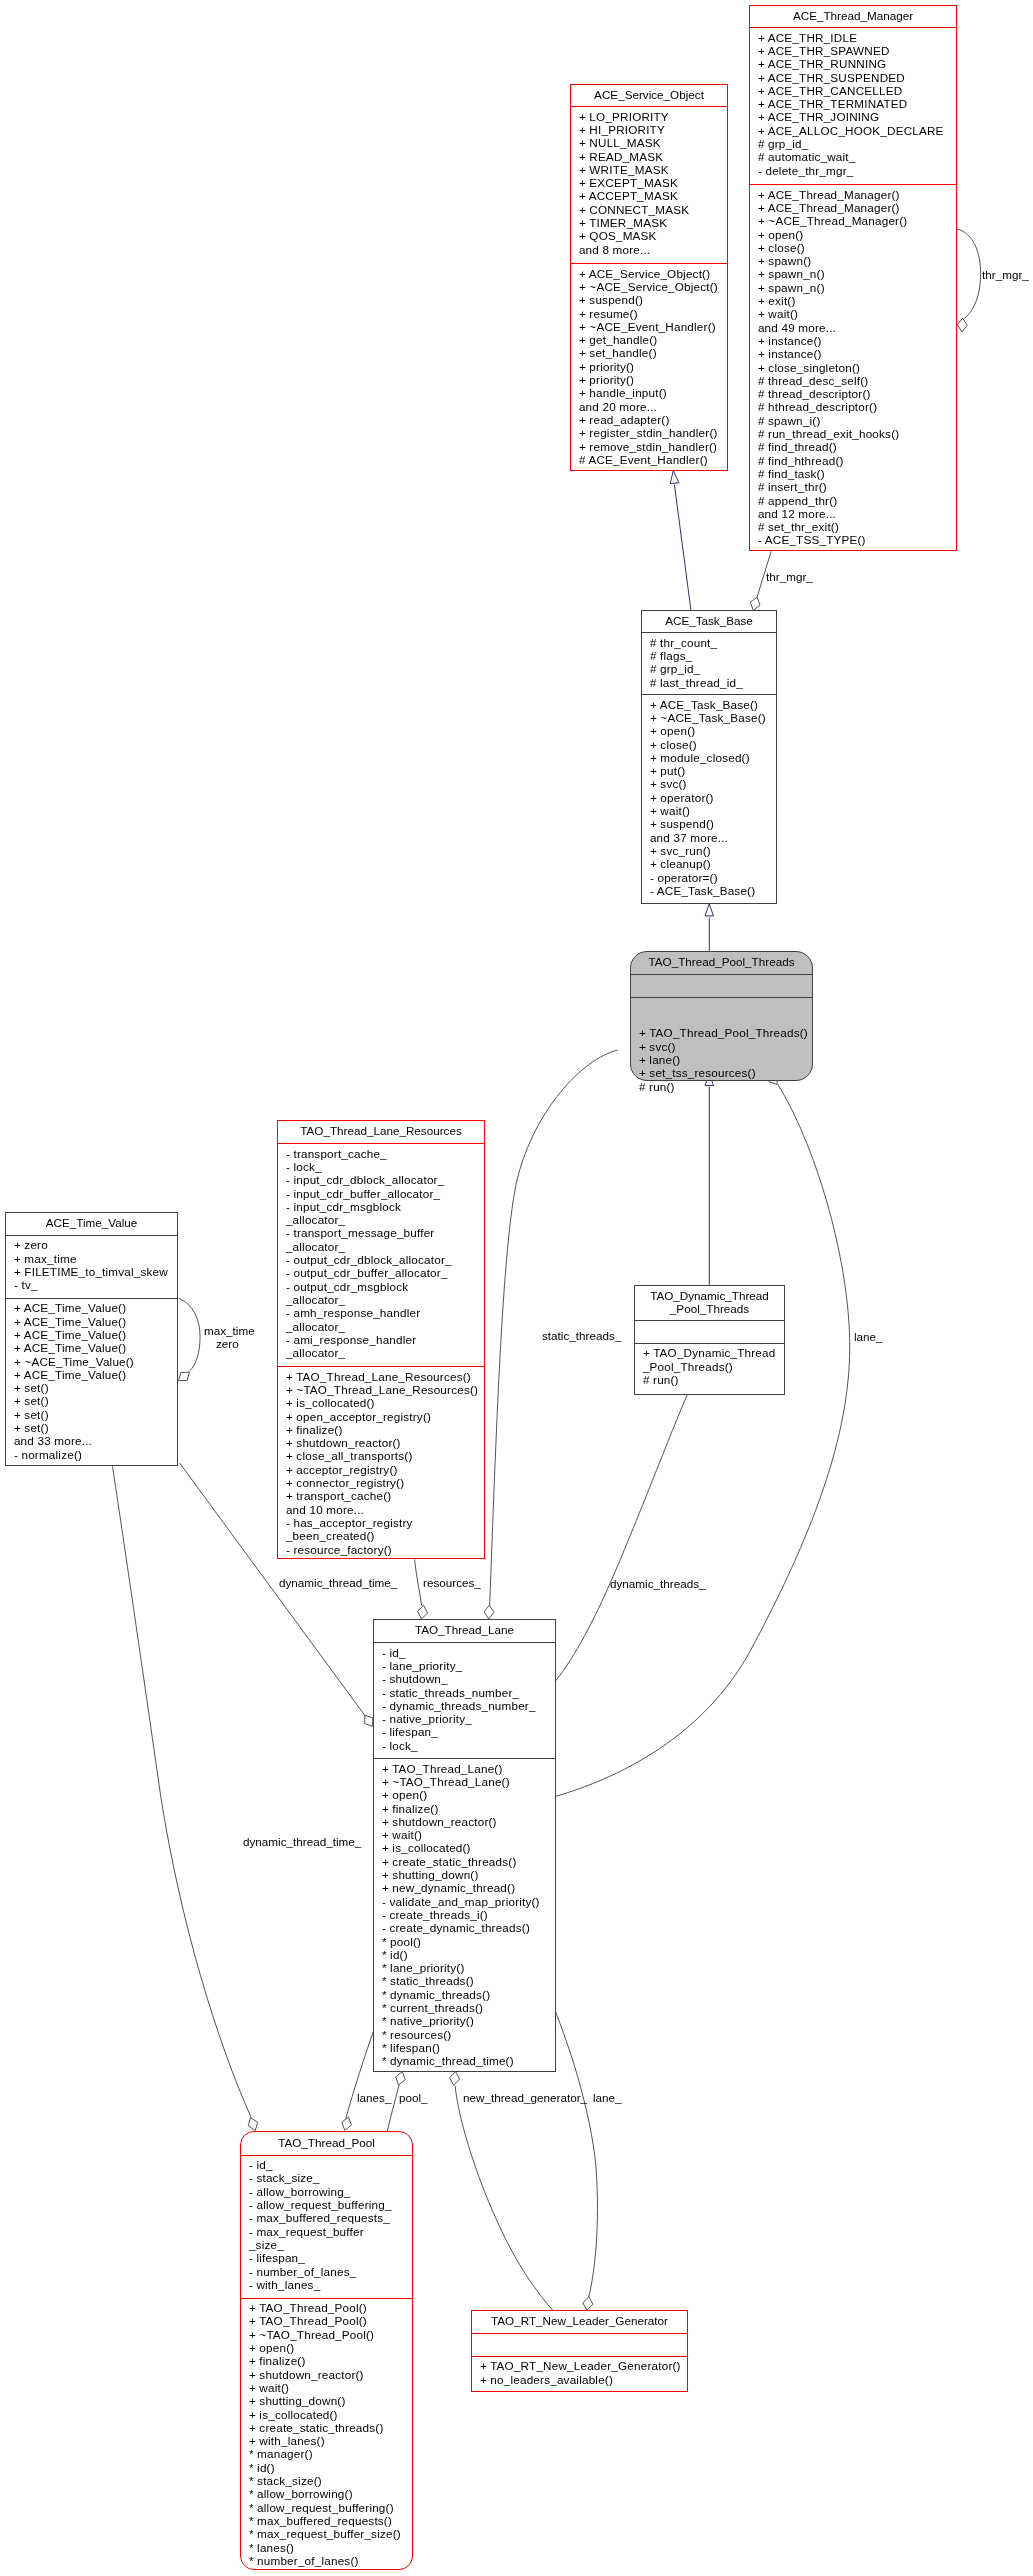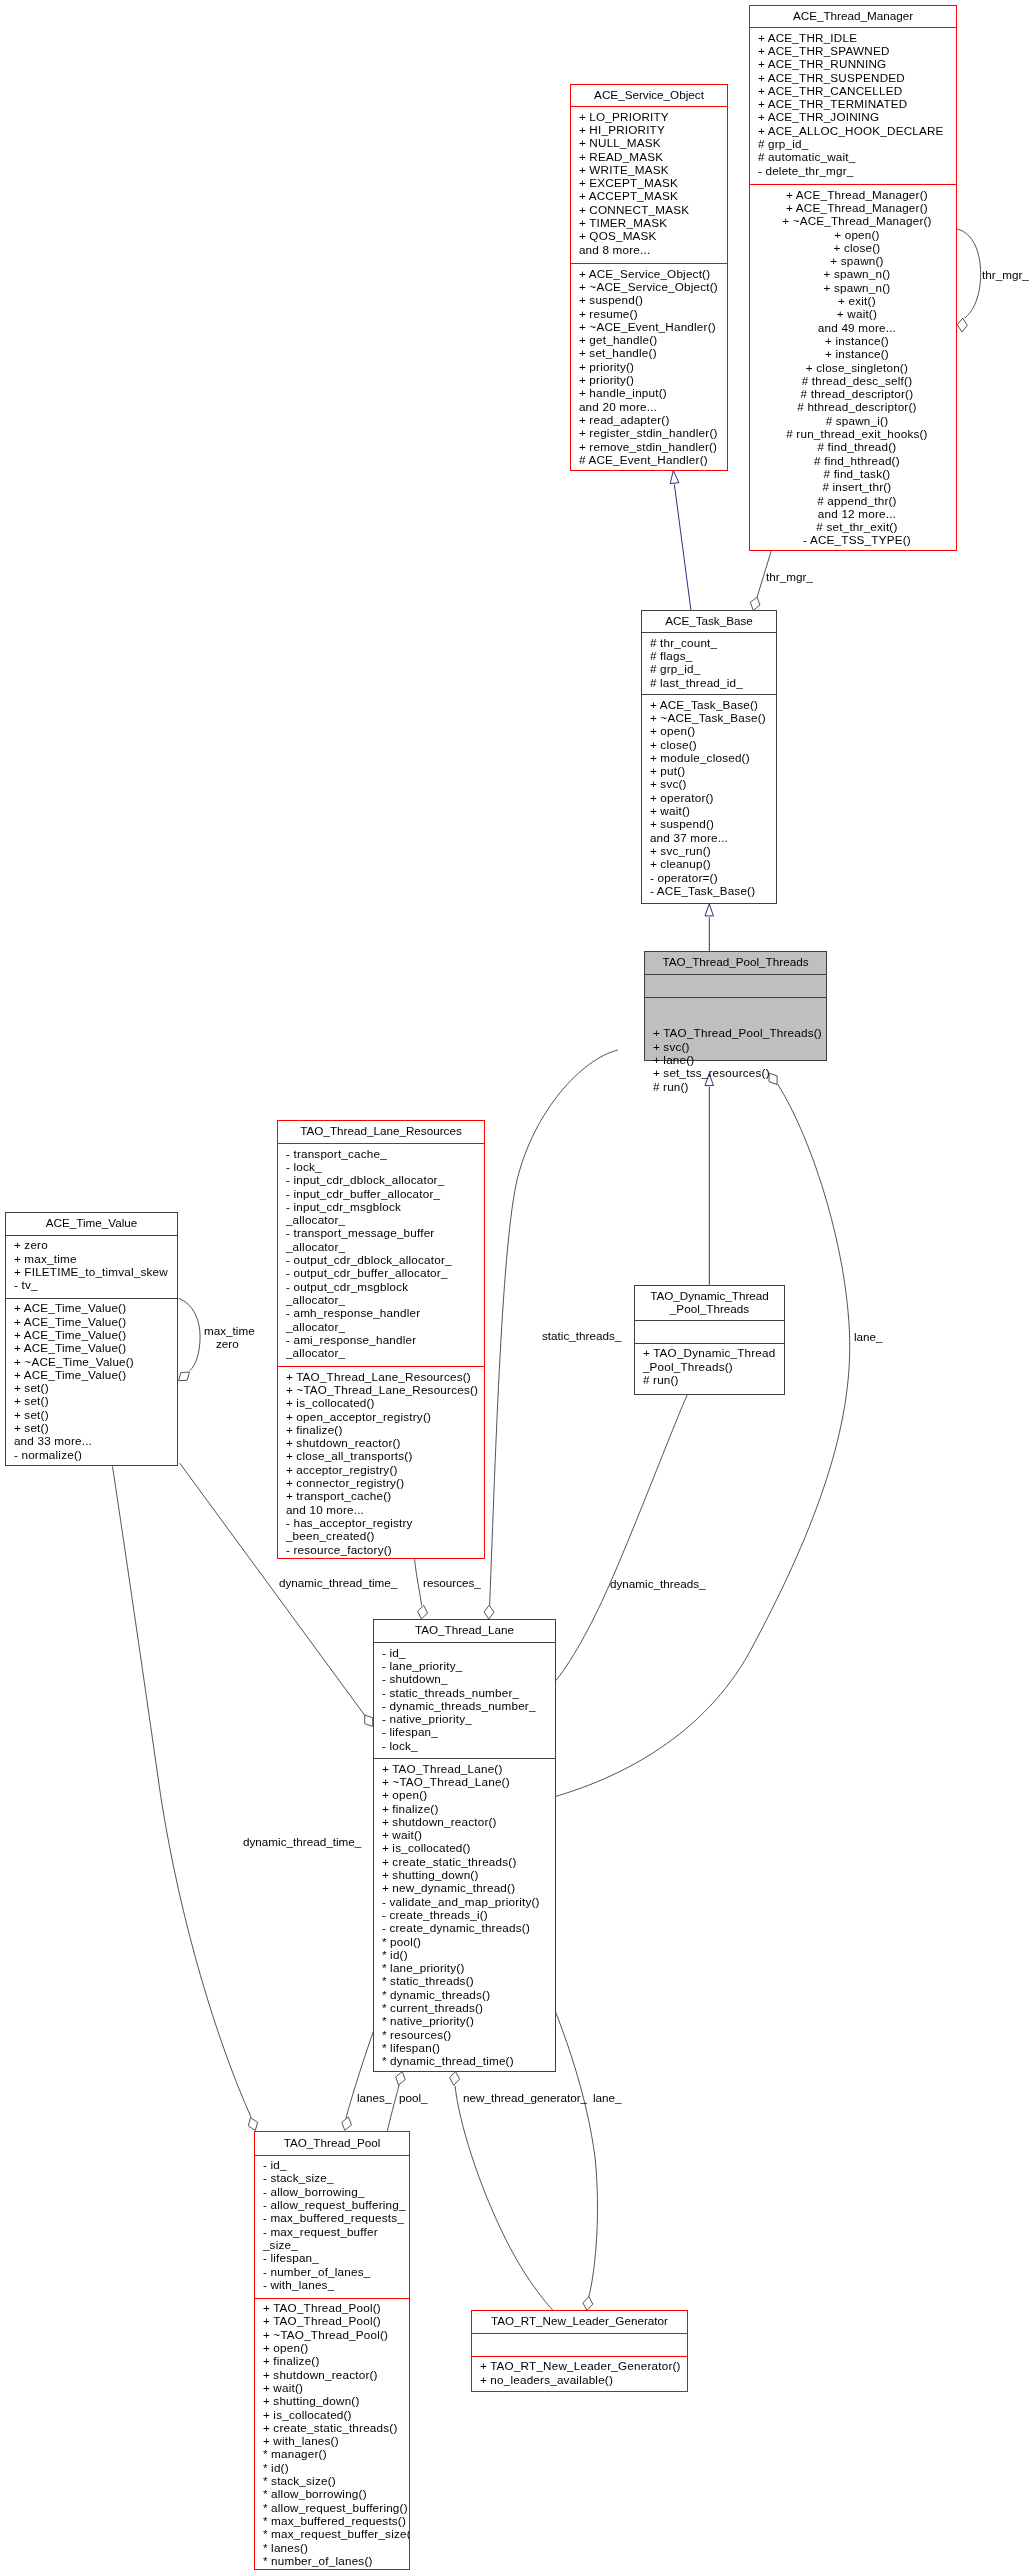--- a/index.html
+++ b/index.html
@@ -72,21 +72,21 @@
   <div class="ln">+ ACE_THR_SUSPENDED</div>
   <div class="ln">+ ACE_THR_CANCELLED</div>
   <div class="ln">+ ACE_THR_TERMINATED</div>
   <div class="ln">+ ACE_THR_JOINING</div>
   <div class="ln">+ ACE_ALLOC_HOOK_DECLARE</div>
   <div class="ln"># grp_id_</div>
   <div class="ln"># automatic_wait_</div>
   <div class="ln">- delete_thr_mgr_</div>
  </div>
  <div class="divider"></div>
- <div class="sec" style="height:366px;text-align:center;">
+ <div class="sec" style="height:366px;">
   <div class="ln">+ ACE_Thread_Manager()</div>
   <div class="ln">+ ACE_Thread_Manager()</div>
   <div class="ln">+ ~ACE_Thread_Manager()</div>
   <div class="ln">+ open()</div>
   <div class="ln">+ close()</div>
   <div class="ln">+ spawn()</div>
   <div class="ln">+ spawn_n()</div>
   <div class="ln">+ spawn_n()</div>
   <div class="ln">+ exit()</div>
   <div class="ln">+ wait()</div>
@@ -165,21 +165,21 @@
   <div class="ln">+ operator()</div>
   <div class="ln">+ wait()</div>
   <div class="ln">+ suspend()</div>
   <div class="ln">and 37 more...</div>
   <div class="ln">+ svc_run()</div>
   <div class="ln">+ cleanup()</div>
   <div class="ln">- operator=()</div>
   <div class="ln">- ACE_Task_Base()</div>
  </div>
 </div>
-<div class="node dark filled" style="left:644px;top:951px;width:183px;height:110px;">
+<div class="node dark filled" style="left:630px;top:951px;width:183px;height:130px;border-radius:17px;">
  <div class="title" style="height:22px;padding-top:3.3px;">TAO_Thread_Pool_Threads</div>
  <div class="divider"></div>
  <div class="sec" style="height:21.7px;">
  </div>
  <div class="divider"></div>
  <div class="sec" style="height:76px;margin-top:26px;">
   <div class="ln">+ TAO_Thread_Pool_Threads()</div>
   <div class="ln">+ svc()</div>
   <div class="ln">+ lane()</div>
   <div class="ln">+ set_tss_resources()</div>
@@ -296,21 +296,21 @@
   <div class="ln">* lane_priority()</div>
   <div class="ln">* static_threads()</div>
   <div class="ln">* dynamic_threads()</div>
   <div class="ln">* current_threads()</div>
   <div class="ln">* native_priority()</div>
   <div class="ln">* resources()</div>
   <div class="ln">* lifespan()</div>
   <div class="ln">* dynamic_thread_time()</div>
  </div>
 </div>
-<div class="node red" style="left:254px;top:2131px;width:156px;height:439px;">
+<div class="node red" style="left:240px;top:2131px;width:173px;height:439px;border-radius:14px;">
  <div class="title" style="height:22.5px;padding-top:3.5px;">TAO_Thread_Pool</div>
  <div class="divider"></div>
  <div class="sec" style="height:142px;">
   <div class="ln">- id_</div>
   <div class="ln">- stack_size_</div>
   <div class="ln">- allow_borrowing_</div>
   <div class="ln">- allow_request_buffering_</div>
   <div class="ln">- max_buffered_requests_</div>
   <div class="ln">- max_request_buffer</div>
   <div class="ln">_size_</div>

